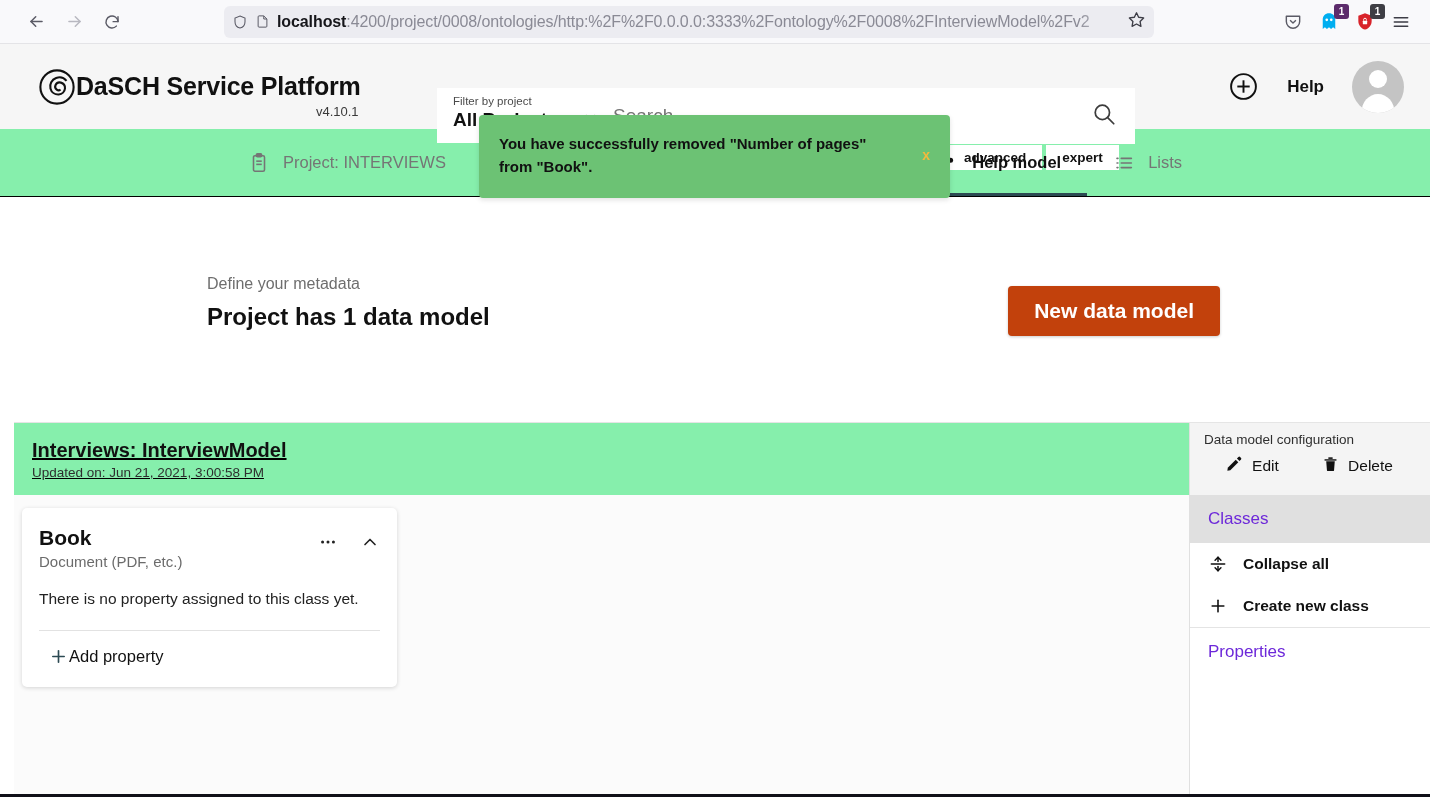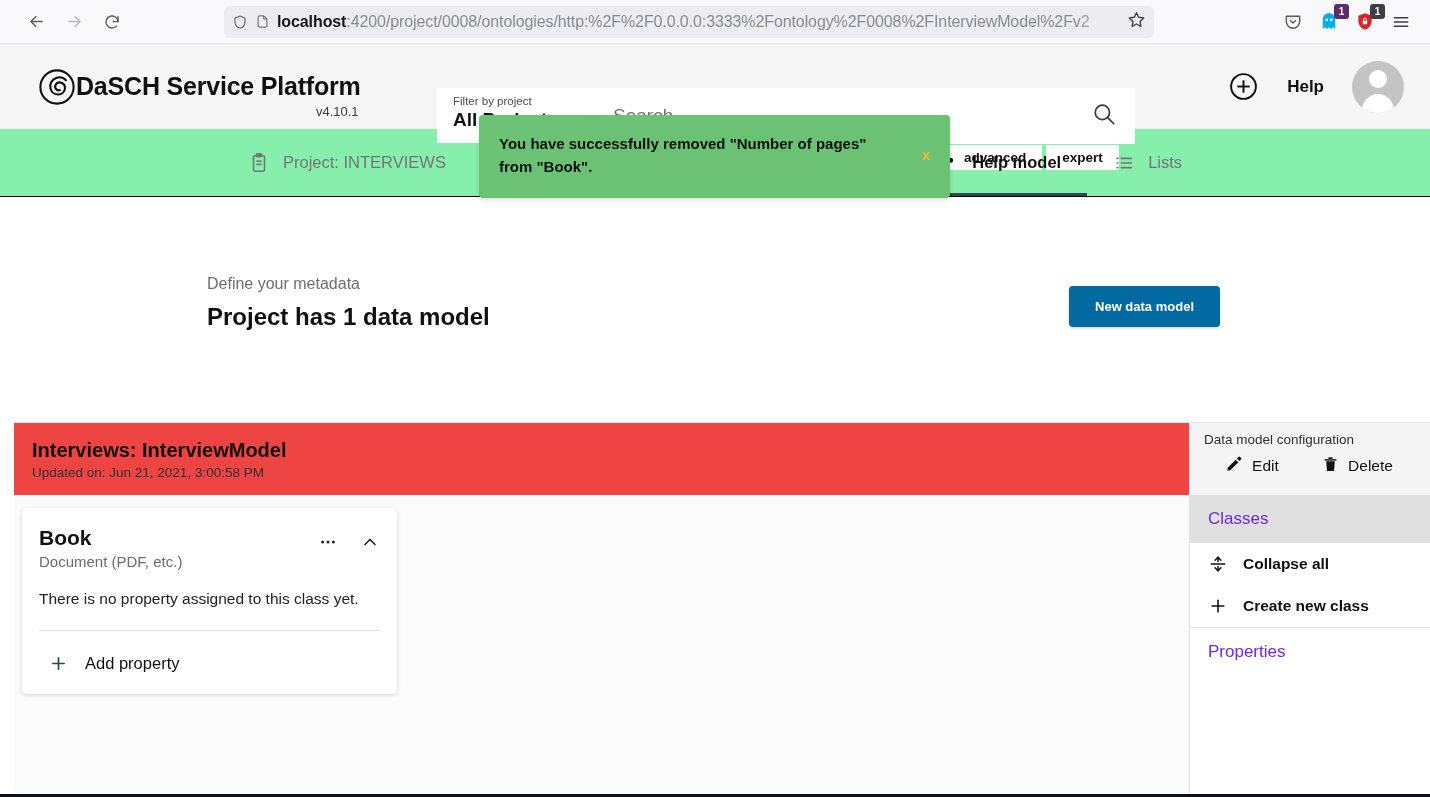--- a/index.html
+++ b/index.html
@@ -241,23 +241,23 @@
   .metadata-title {
     position: absolute;
     left: 207px; top: 106px;
     font-size: 24px;
     font-weight: 700;
     color: #111;
   }
   .new-model-btn {
     position: absolute;
     right: 210px; top: 89px;
-    background: #0369a1;
+    background: #c2410c;
     color: #fff;
-    font-size: 13px;
+    font-size: 21px;
     font-weight: 700;
     padding: 13px 26px;
     border: none;
     border-radius: 4px;
     font-family: inherit;
     cursor: pointer;
     box-shadow: 0 1px 3px rgba(0,0,0,0.2);
   }
 
   
@@ -270,23 +270,24 @@
     border-top: 1px solid #e5e5e5;
   }
   .model-main {
     flex: 1;
     background: #fff;
     display: flex;
     flex-direction: column;
     border-right: 1px solid #e0e0e0;
   }
   .model-head {
-    background: #ef4444;
+    background: #86efac;
     padding: 16px 0 14px 18px;
     height: 72px;
+    text-decoration: underline;
   }
   .model-name {
     font-size: 20px;
     font-weight: 700;
     color: #111;
   }
   .model-updated {
     font-size: 13.5px;
     color: #2f2f2f;
     margin-top: 3px;
@@ -311,22 +312,22 @@
   .card-actions { display: flex; align-items: center; gap: 22px; padding-top: 6px; }
   .icon-btn { background: none; border: none; color: #222; cursor: pointer; display:flex; }
   .card-note {
     font-size: 15.5px;
     color: #222;
     margin-top: 20px;
     margin-bottom: 22px;
   }
   .card-div { height: 1px; background: #e2e2e2; }
   .add-prop {
-    display: flex; align-items: center; gap: 16px;
-    margin-top: 22px;
+    display: flex; align-items: center; 
+    margin-top: 15px;
     font-size: 16.5px;
     color: #111;
     background: none; border: none;
     font-family: inherit;
     cursor: pointer;
     padding: 0 0 0 9px;
   }
   .add-prop .pico { color: #2d4a53; display: flex; }
 
   

